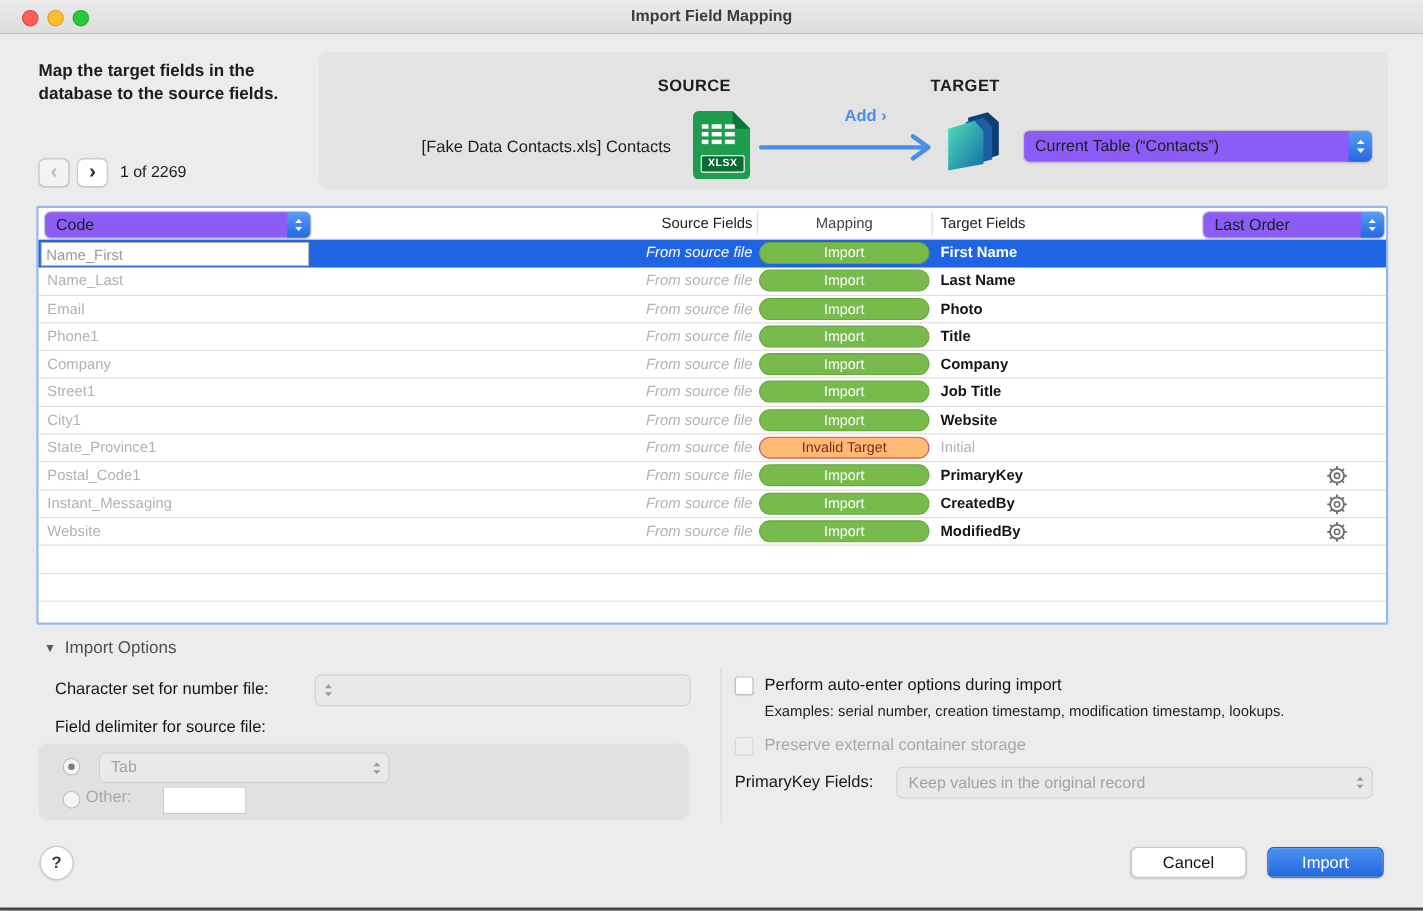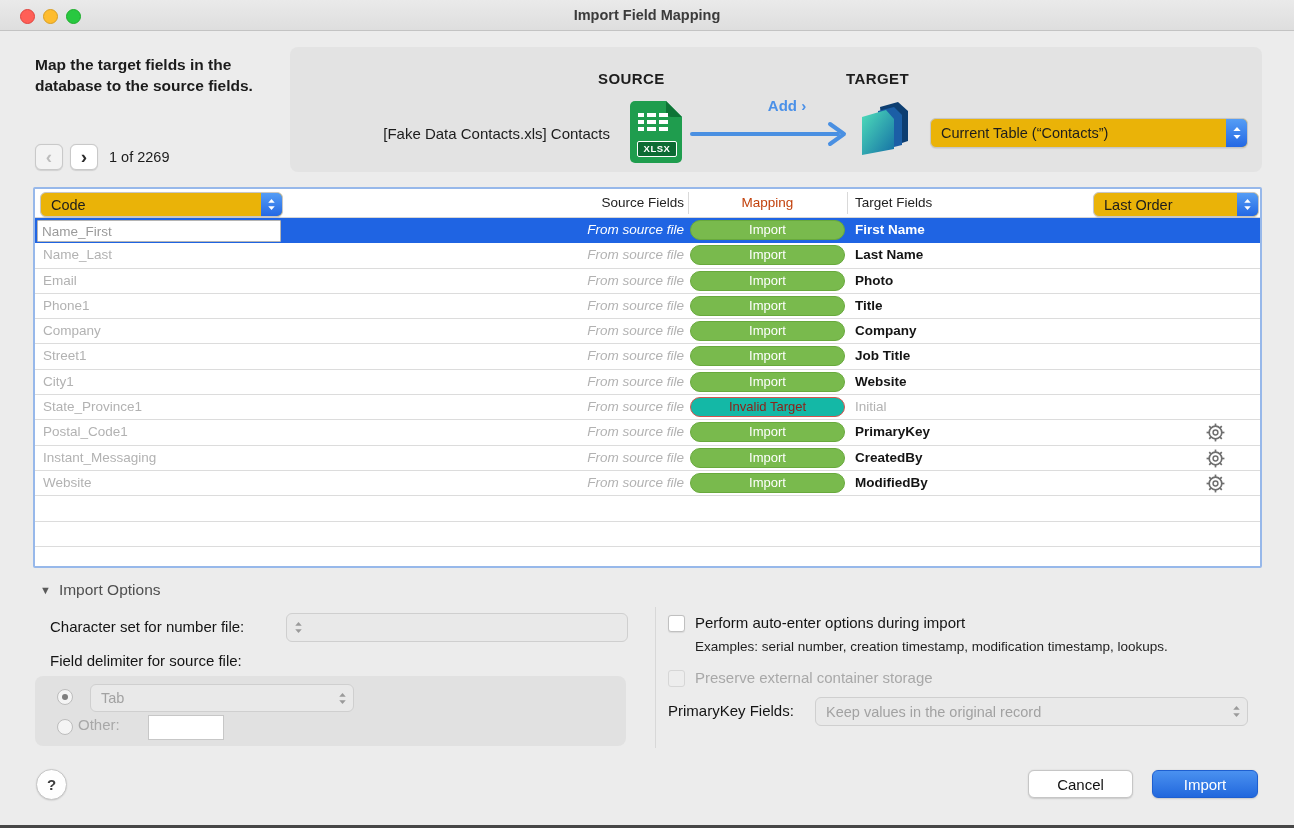--- a/index.html
+++ b/index.html
@@ -36,49 +36,49 @@
   .xlsx-wrap{position:absolute;left:340px;top:54px;width:52px;height:62px;}
   .xlsx-badge{position:absolute;left:7px;top:40px;width:38px;height:14px;background:#0c6b33;
     border:1.5px solid #ffffff;border-radius:2px;color:#fff;font-size:9.5px;font-weight:bold;
     text-align:center;line-height:14px;letter-spacing:.5px;}
   .add-label{position:absolute;left:452px;top:50px;width:90px;text-align:center;
     font-size:15px;font-weight:bold;color:#4a90e8;}
   .arrow-wrap{position:absolute;left:400px;top:70px;}
   .fm-wrap{position:absolute;left:566px;top:52px;width:58px;height:62px;}
   .tbl-select{position:absolute;left:640px;top:71px;width:316px;height:28px;}
   
-  .sel{position:relative;background:#eab308;border:1px solid #c6c6c6;border-radius:6px;
+  .sel{position:relative;background:#8b5cf6;border:1px solid #c6c6c6;border-radius:6px;
     box-shadow:0 0.5px 1px rgba(0,0,0,.08);display:flex;align-items:center;}
   .sel .sel-label{flex:1;padding:0 10px;font-size:14.5px;color:#1d1d1d;white-space:nowrap;
     overflow:hidden;}
   .sel .stepper{width:21px;align-self:stretch;margin:0;border-radius:0 5px 5px 0;
     background:linear-gradient(#559df5,#2468e4);display:flex;align-items:center;justify-content:center;}
   .sel.disabled{background:#e9e9e9;border-color:#cfcfcf;box-shadow:none;}
   .sel.disabled .sel-label{color:#a2a2a2;}
   .sel .gray-chevrons{width:22px;display:flex;align-items:center;justify-content:center;}
   
   .ftable{position:absolute;left:33px;top:187px;width:1229px;height:381px;background:#ffffff;
     border:2.5px solid #97b8ea;border-radius:2px;box-sizing:border-box;}
   .thead{position:relative;height:28px;border-bottom:1px solid #d6d6d6;}
   .thead .data-select{position:absolute;left:5px;top:3px;width:241px;height:23px;}
   .thead .order-select{position:absolute;left:1058px;top:3px;width:164px;height:23px;}
   .thead .h-src{position:absolute;right:576px;top:0;height:28px;line-height:28px;font-size:13.5px;color:#222;}
   .thead .h-map{position:absolute;left:655px;width:155px;top:0;height:28px;line-height:28px;
-    text-align:center;font-size:13.5px;color:#c2410c;}
+    text-align:center;font-size:13.5px;color:#404040;}
   .thead .h-tgt{position:absolute;left:820px;top:0;height:28px;line-height:28px;font-size:13.5px;color:#222;}
   .vdiv{position:absolute;top:3px;height:22px;width:1px;background:#d9d9d9;}
   .trow{position:relative;height:25.3px;border-bottom:1px solid #dcdcdc;box-sizing:border-box;}
   .trow:last-child{border-bottom:none;}
   .cell-src{position:absolute;left:8px;top:0;height:24px;line-height:24px;font-size:13.5px;color:#b2b2b2;}
   .cell-origin{position:absolute;right:576px;top:0;height:24px;line-height:24px;
     font-size:13.5px;font-style:italic;color:#b2b2b2;}
   .badge{position:absolute;left:655px;top:2px;width:155px;height:20px;border-radius:10.5px;
     background:#79ba4d;border:1px solid #68a93c;box-sizing:border-box;color:#ffffff;
     font-size:13px;text-align:center;line-height:18px;}
-  .badge.invalid{background:#14b8a6;border-color:#d5534d;color:#8c231a;}
+  .badge.invalid{background:#fdba74;border-color:#d5534d;color:#8c231a;}
   .cell-tgt{position:absolute;left:820px;top:0;height:24px;line-height:24px;font-size:13.5px;
     font-weight:bold;color:#141414;}
   .cell-tgt.muted{font-weight:normal;color:#b2b2b2;}
   .gear{position:absolute;left:1170px;top:2px;width:21px;height:21px;}
   .trow.selected{background:#1f64e3;border-bottom:1px solid #1f64e3;}
   .trow.selected .cell-origin{color:#ffffff;}
   .trow.selected .cell-tgt{color:#ffffff;}
   .row-input{position:absolute;left:2px;top:2px;width:234px;height:20px;background:#ffffff;
     border:1px solid #b5b5b5;border-radius:1px;font-size:13.5px;color:#9a9a9a;padding:0 4px;
     font-family:"Liberation Sans",sans-serif;}

